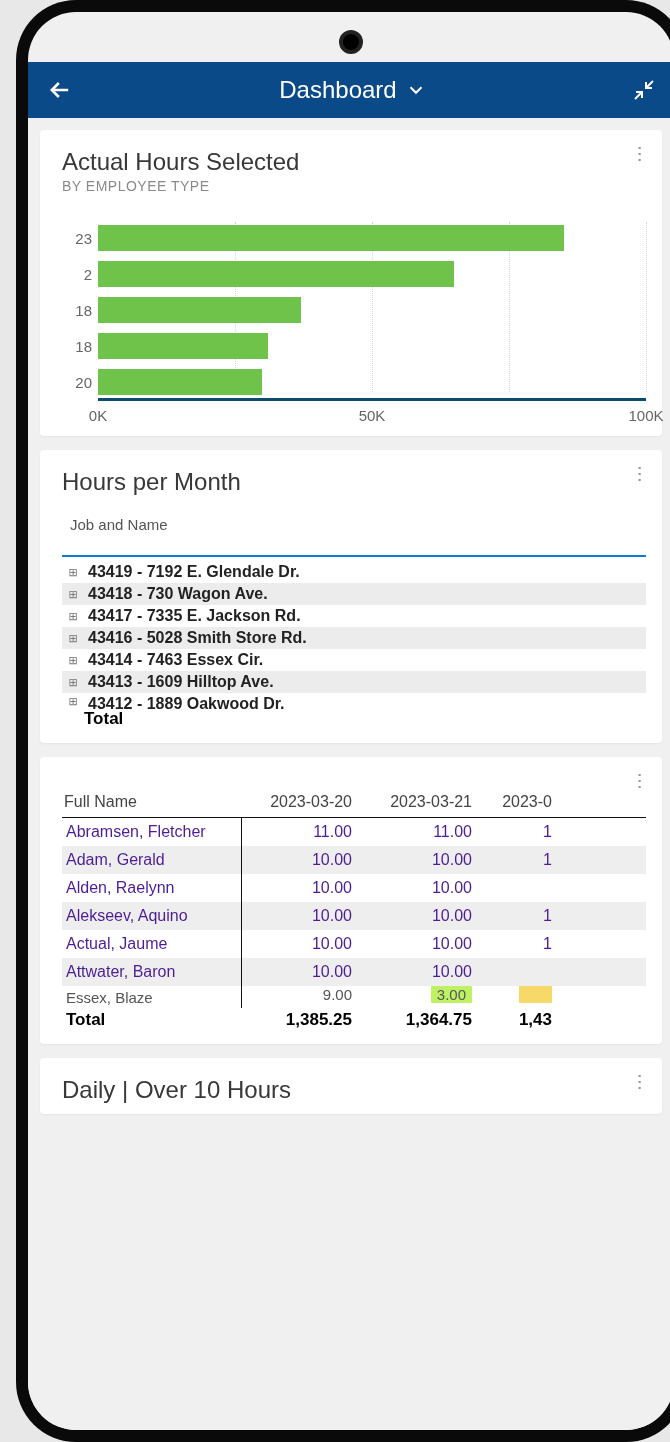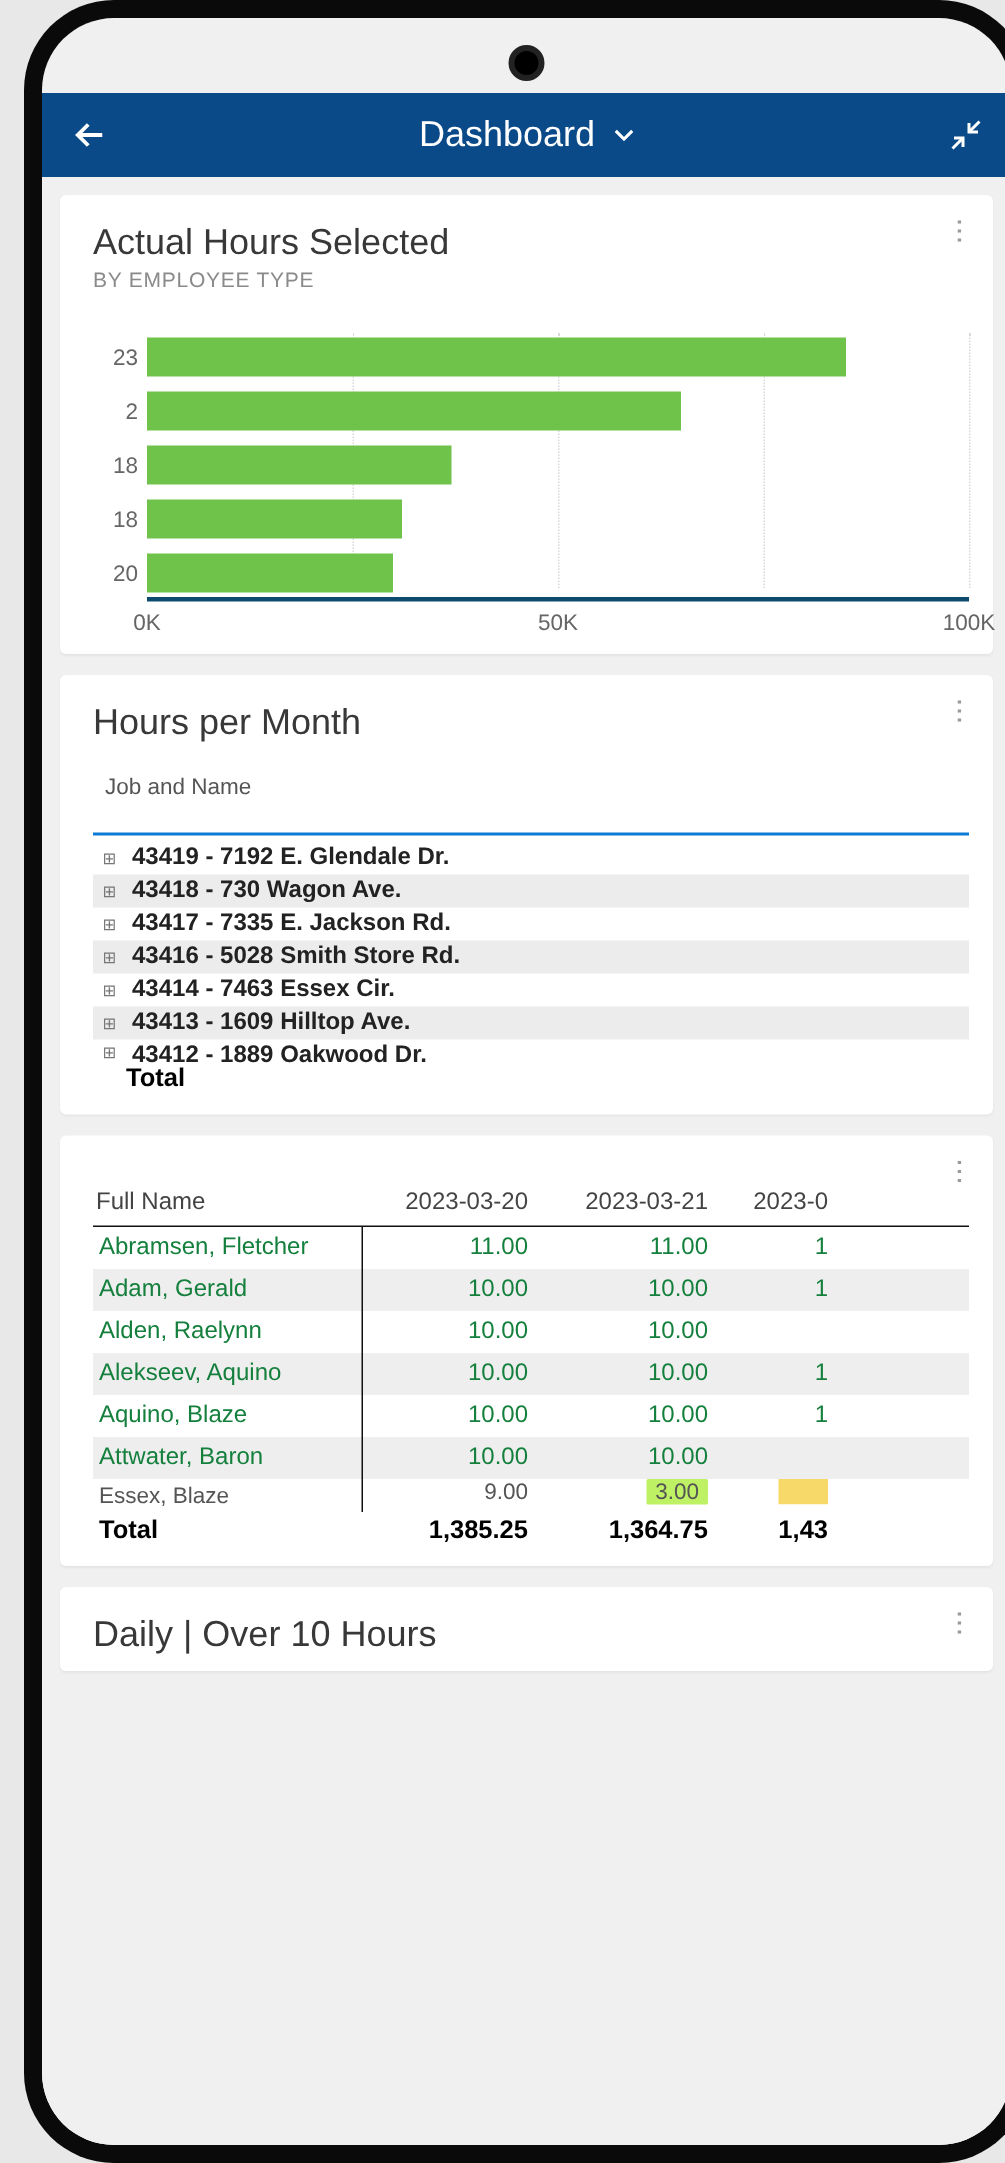--- a/index.html
+++ b/index.html
@@ -78,21 +78,21 @@
   .hpm-expand { font-size: 11px; color: #777; margin-right: 8px; width: 14px; text-align:center; }
   .hpm-text { font-weight: 700; color: #222; }
   .hpm-total { font-weight: 700; font-size: 17px; margin-left: 22px; margin-top: -2px; }
   
   
   .dt-header { display:flex; margin-top: 18px; font-size:16px; color:#444; border-bottom: 1px solid #111; padding-bottom: 6px; }
   .dt-col-name { flex: 0 0 180px; padding-left: 2px;}
   .dt-col { flex: 0 0 120px; text-align: right; padding-right: 10px;}
   .dt-col-last { flex: 0 0 70px; text-align: right; overflow: hidden; white-space: nowrap;}
   .dt-rows { position: relative; }
-  .dt-row { display:flex; font-size:16px; color:#15803d; height: 28px; align-items: center; }
+  .dt-row { display:flex; font-size:16px; color:#4c1d95; height: 28px; align-items: center; }
   .dt-row.alt { background: #eee; }
   .dt-name { flex: 0 0 180px; padding-left: 4px; border-right: 1px solid #111; height:100%; display:flex; align-items:center;}
   .dt-val { flex: 0 0 120px; text-align: right; padding-right: 10px; }
   .dt-val-last { flex: 0 0 70px; text-align: right; overflow: hidden; white-space: nowrap; }
   .dt-row-partial { height: 22px; overflow:hidden; align-items:flex-start; font-size:15px; color:#555;}
   .dt-row-partial .dt-name { font-size:15px;}
   .dt-highlight-orange { background: #bef264; display:inline-block; padding: 0 6px; border-radius:1px;}
   .dt-highlight-yellow { background: #f7d96a; display:inline-block; padding: 0 6px;}
   .dt-total-row { display:flex; font-size:17px; font-weight:700; border-top: none; padding-top: 2px;}
   .dt-total-row .dt-name { border-right: none;}
@@ -252,21 +252,21 @@
               <div class="dt-val">10.00</div>
               <div class="dt-val-last"></div>
             </div>
             <div class="dt-row alt">
               <div class="dt-name">Alekseev, Aquino</div>
               <div class="dt-val">10.00</div>
               <div class="dt-val">10.00</div>
               <div class="dt-val-last">1</div>
             </div>
             <div class="dt-row">
-              <div class="dt-name">Aquino, Blaze</div>
+              <div class="dt-name">Actual, Jaume</div>
               <div class="dt-val">10.00</div>
               <div class="dt-val">10.00</div>
               <div class="dt-val-last">1</div>
             </div>
             <div class="dt-row alt">
               <div class="dt-name">Attwater, Baron</div>
               <div class="dt-val">10.00</div>
               <div class="dt-val">10.00</div>
               <div class="dt-val-last"></div>
             </div>

